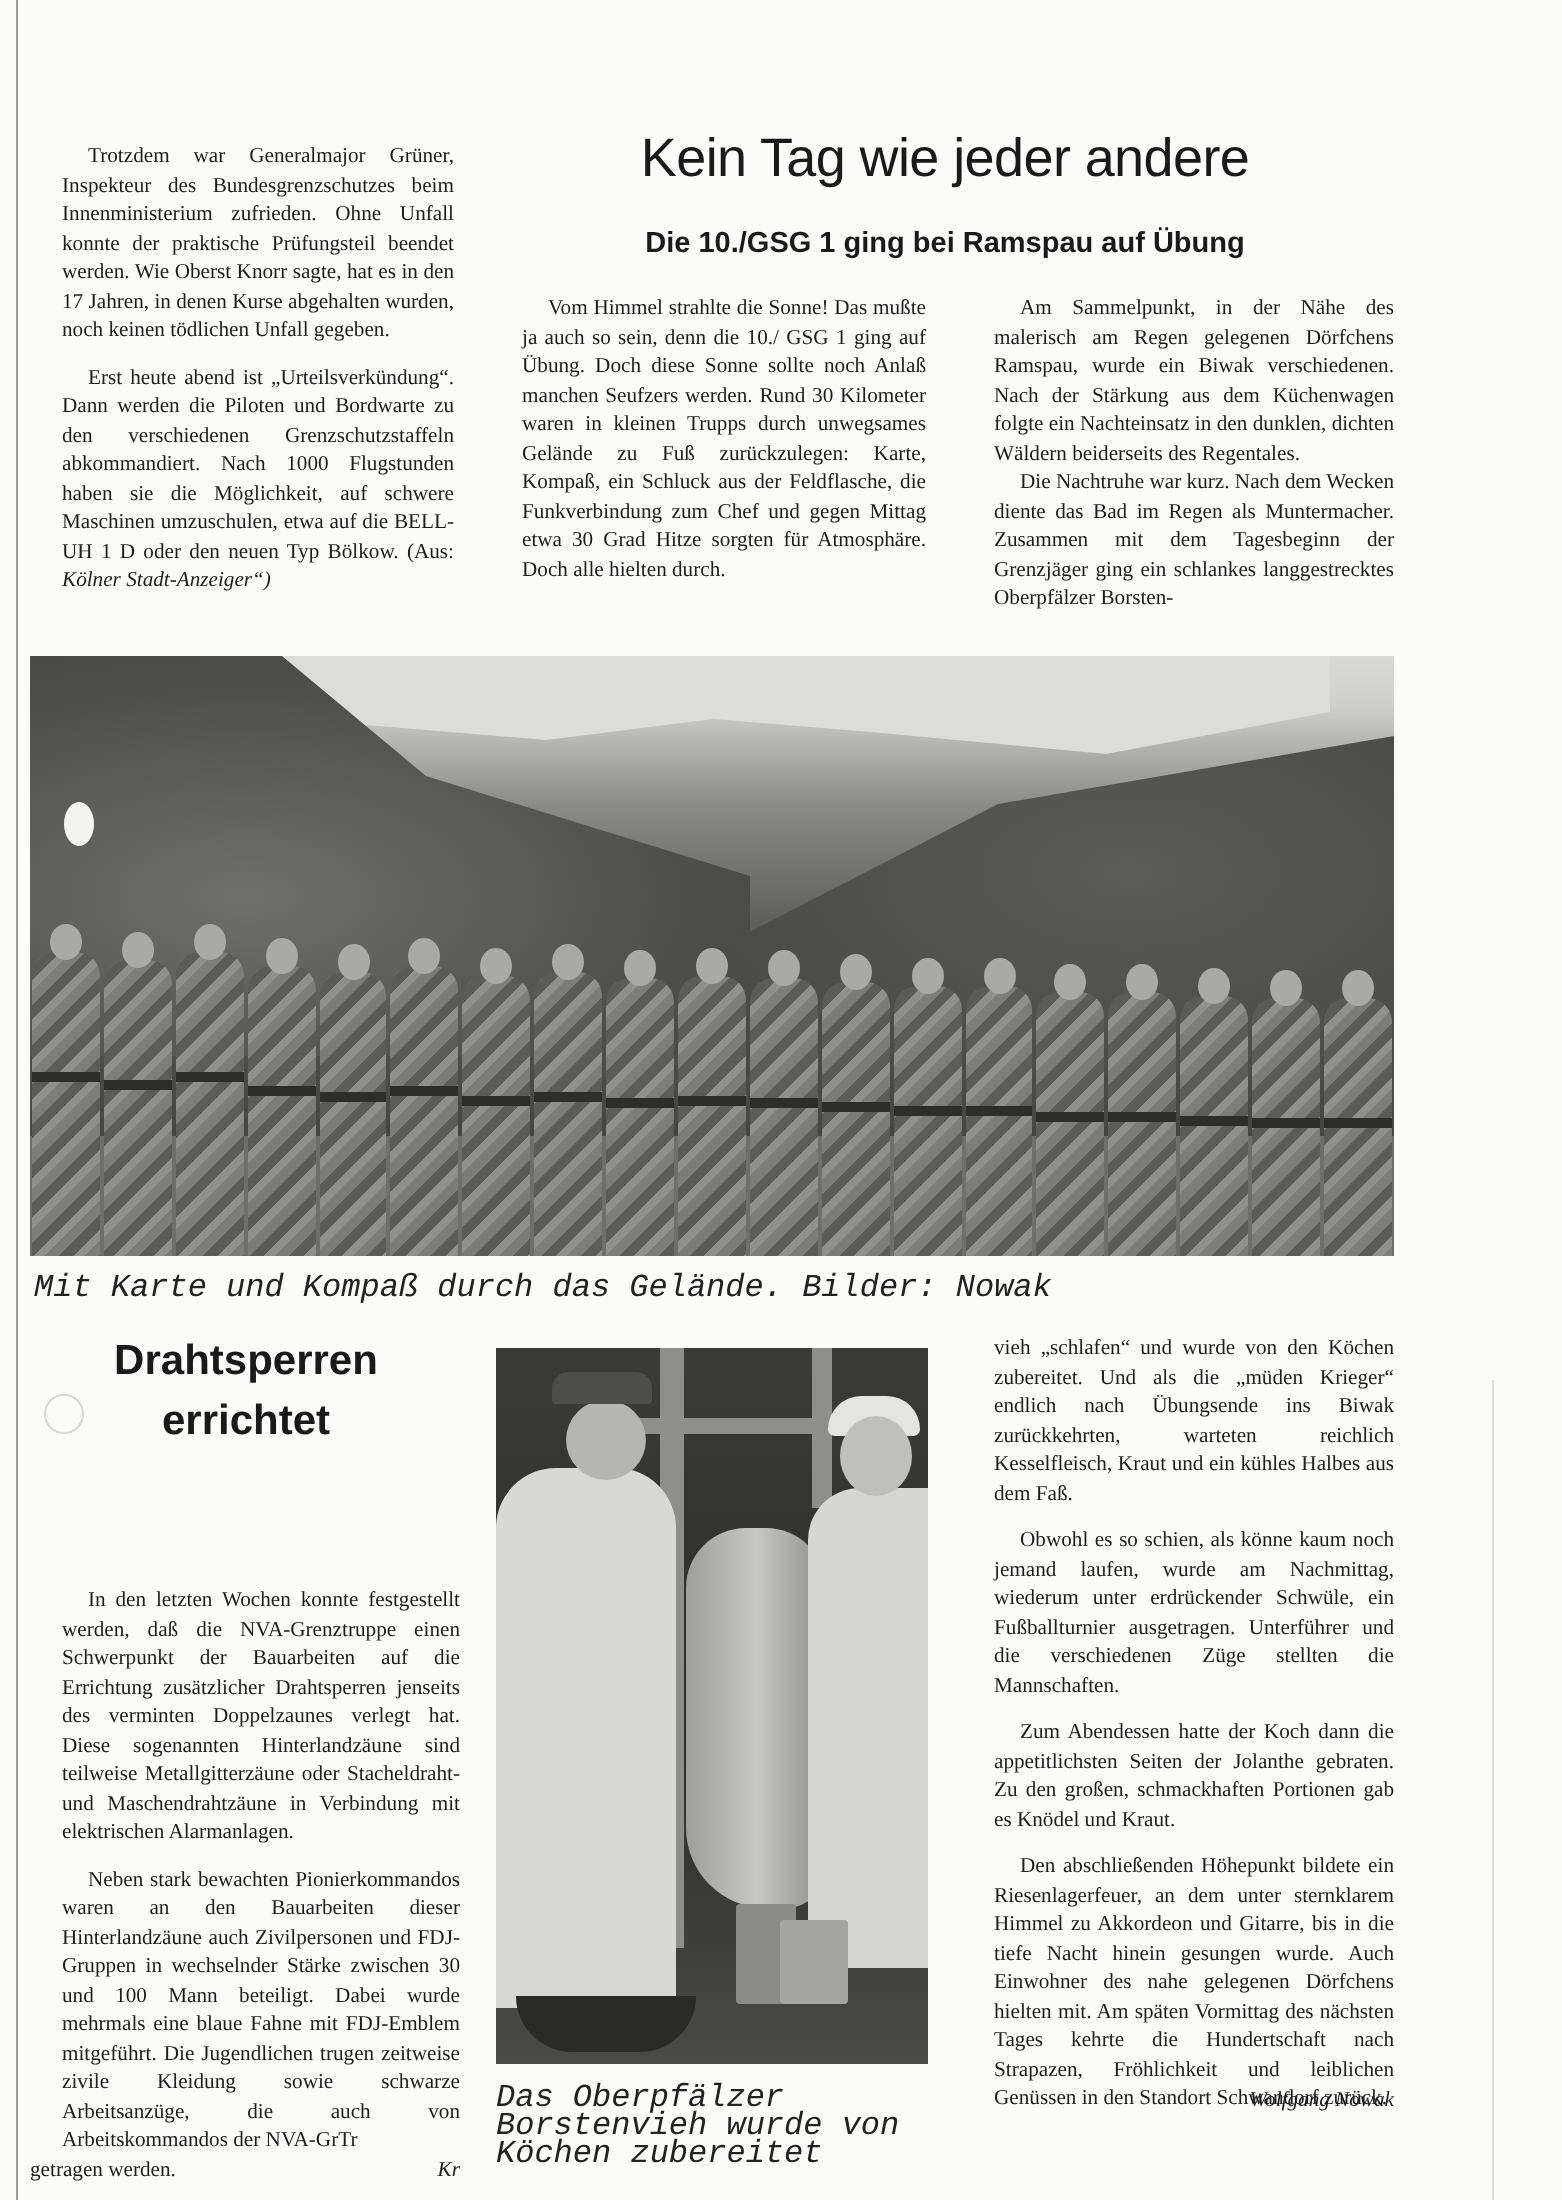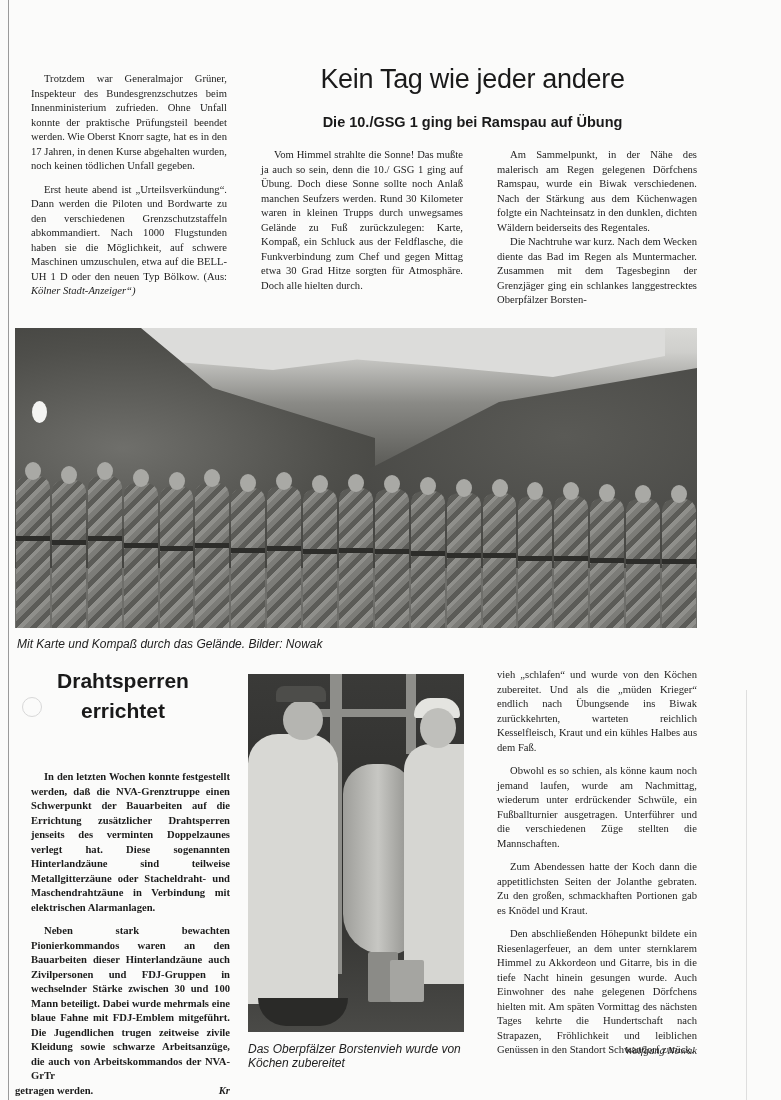--- a/index.html
+++ b/index.html
@@ -114,22 +114,22 @@
   }
   .photo-kitchen .bucket {
     position: absolute; bottom: 30px; width: 30px; height: 50px;
     background: #8b8b87; border-radius: 2px;
   }
   .photo-kitchen .bowl {
     position: absolute; left: 10px; bottom: 6px; width: 90px; height: 28px;
     border-radius: 0 0 45px 45px; background: #2a2a28;
   }
   .caption {
-    position: absolute; font-style: italic; font-size: 12px; line-height: 14px;
-    font-family: Liberation Sans, sans-serif; color: #222;
+    position: absolute; font-style: italic; font-size: 16px; line-height: 14px;
+    font-family: Liberation Mono, monospace; color: #222;
   }
   .sidehead {
     position: absolute; left: 18px; top: 666px; width: 210px;
     text-align: center; font-weight: bold; font-size: 21px; line-height: 30px;
     color: #1a1a1a;
   }
   .circle-mark {
     position: absolute; left: 22px; top: 697px; width: 18px; height: 18px;
     border-radius: 50%; border: 1px solid #d8d8d8;
   }
@@ -189,21 +189,21 @@
   </div>
   <div class="glare"></div>
 </div>
 <div class="caption" style="left:17px; top:637px; width:600px;">Mit Karte und Kompaß durch das Gelände. Bilder: Nowak</div>
 
 <div class="circle-mark"></div>
 <div class="sidehead sans">
   <div>Drahtsperren</div>
   <div>errichtet</div>
 </div>
-<div class="col" style="left:15px; top:770px; width:215px;font-weight:bold;">
+<div class="col" style="left:15px; top:794px; width:215px;">
   <p>In den letzten Wochen konnte festgestellt werden, daß die NVA-Grenztruppe einen Schwerpunkt der Bauarbeiten auf die Errichtung zusätzlicher Drahtsperren jenseits des verminten Doppelzaunes verlegt hat. Diese sogenannten Hinterlandzäune sind teilweise Metallgitterzäune oder Stacheldraht- und Maschendrahtzäune in Verbindung mit elektrischen Alarmanlagen.</p>
   <p class="tight">Neben stark bewachten Pionierkommandos waren an den Bauarbeiten dieser Hinterlandzäune auch Zivilpersonen und FDJ-Gruppen in wechselnder Stärke zwischen 30 und 100 Mann beteiligt. Dabei wurde mehrmals eine blaue Fahne mit FDJ-Emblem mitgeführt. Die Jugendlichen trugen zeitweise zivile Kleidung sowie schwarze Arbeitsanzüge, die auch von Arbeitskommandos der NVA-GrTr</p>
   <div class="row-end">
     <span>getragen werden.</span>
     <span class="sigi">Kr</span>
   </div>
 </div>
 
 <div class="photo photo-kitchen">
   <div class="post" style="left:82px; top:0; width:12px; height:300px;"></div>

